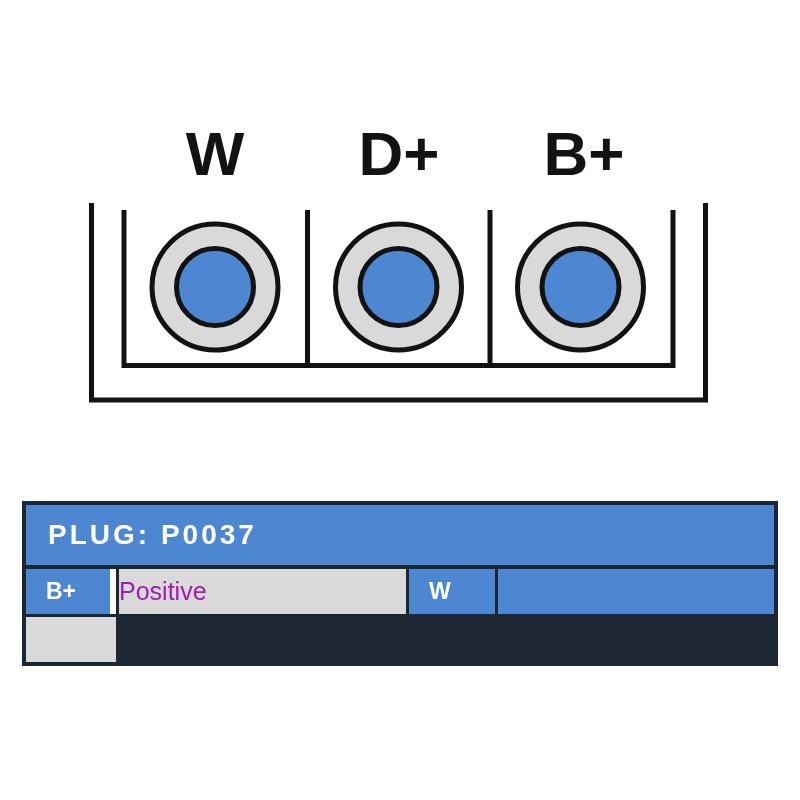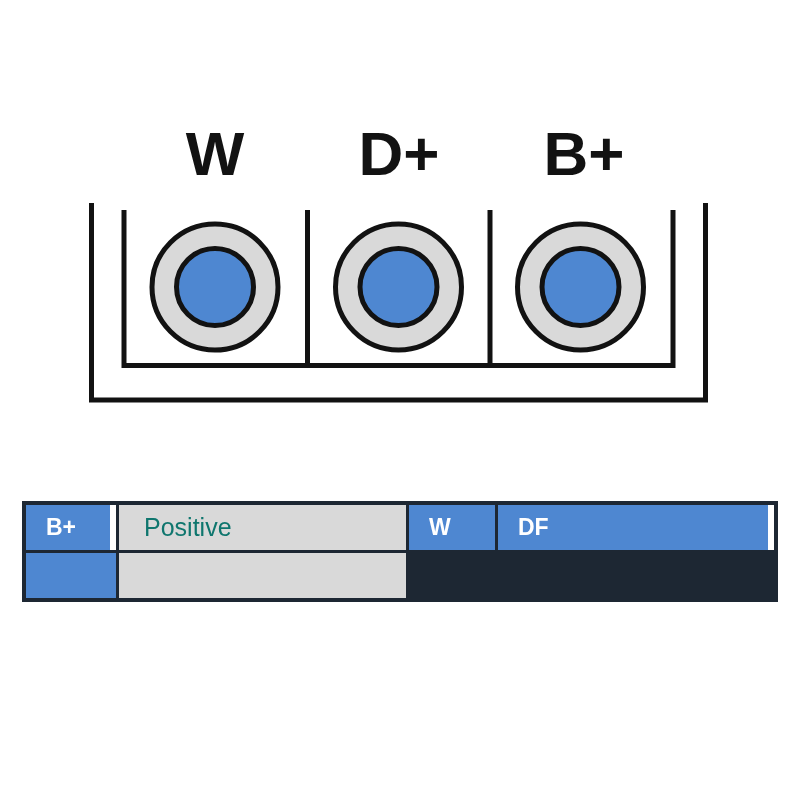--- a/index.html
+++ b/index.html
@@ -78,22 +78,21 @@
     padding-left: 20px;
     color: #ffffff;
     font-size: 23px;
     font-weight: bold;
   }
   .cell.pin-cell.col1 .pin-fill {
     margin-right: 6px; 
   }
   .cell.desc-cell {
     background: #d9d9d9;
-    padding-left: 25px;
-    color: #0f766e;
+    color: #a21caf;
     font-size: 25px;
   }
 </style>
 </head>
 <body>
 
 <div class="canvas">
 
   <svg class="diagram-svg" viewBox="0 0 800 460">
 
@@ -113,34 +112,34 @@
 
     <circle cx="398.5" cy="287" r="63" fill="#d9d9d9" stroke="#121212" stroke-width="5"></circle>
     <circle cx="398.5" cy="287" r="38.5" fill="#4e87d1" stroke="#121212" stroke-width="5"></circle>
 
     <circle cx="580.5" cy="287" r="63" fill="#d9d9d9" stroke="#121212" stroke-width="5"></circle>
     <circle cx="580.5" cy="287" r="38.5" fill="#4e87d1" stroke="#121212" stroke-width="5"></circle>
   </svg>
 
   <div class="plug-table">
 
+    <div class="plug-header">
+      <span>PLUG: P0037</span>
+    </div>
 
     <div class="plug-body">
 
       <div class="cell pin-cell col1">
         <div class="pin-fill">B+</div>
       </div>
       <div class="cell desc-cell">Positive</div>
       <div class="cell pin-cell col3">
         <div class="pin-fill">W</div>
       </div>
 
-      <div class="cell pin-cell col1">
-        <div class="pin-fill">DF</div>
-      </div>
       <div class="cell pin-cell col3">
         <div class="pin-fill"></div>
       </div>
       <div class="cell desc-cell"></div>
     </div>
   </div>
 
 </div>
 
 </body></html>

